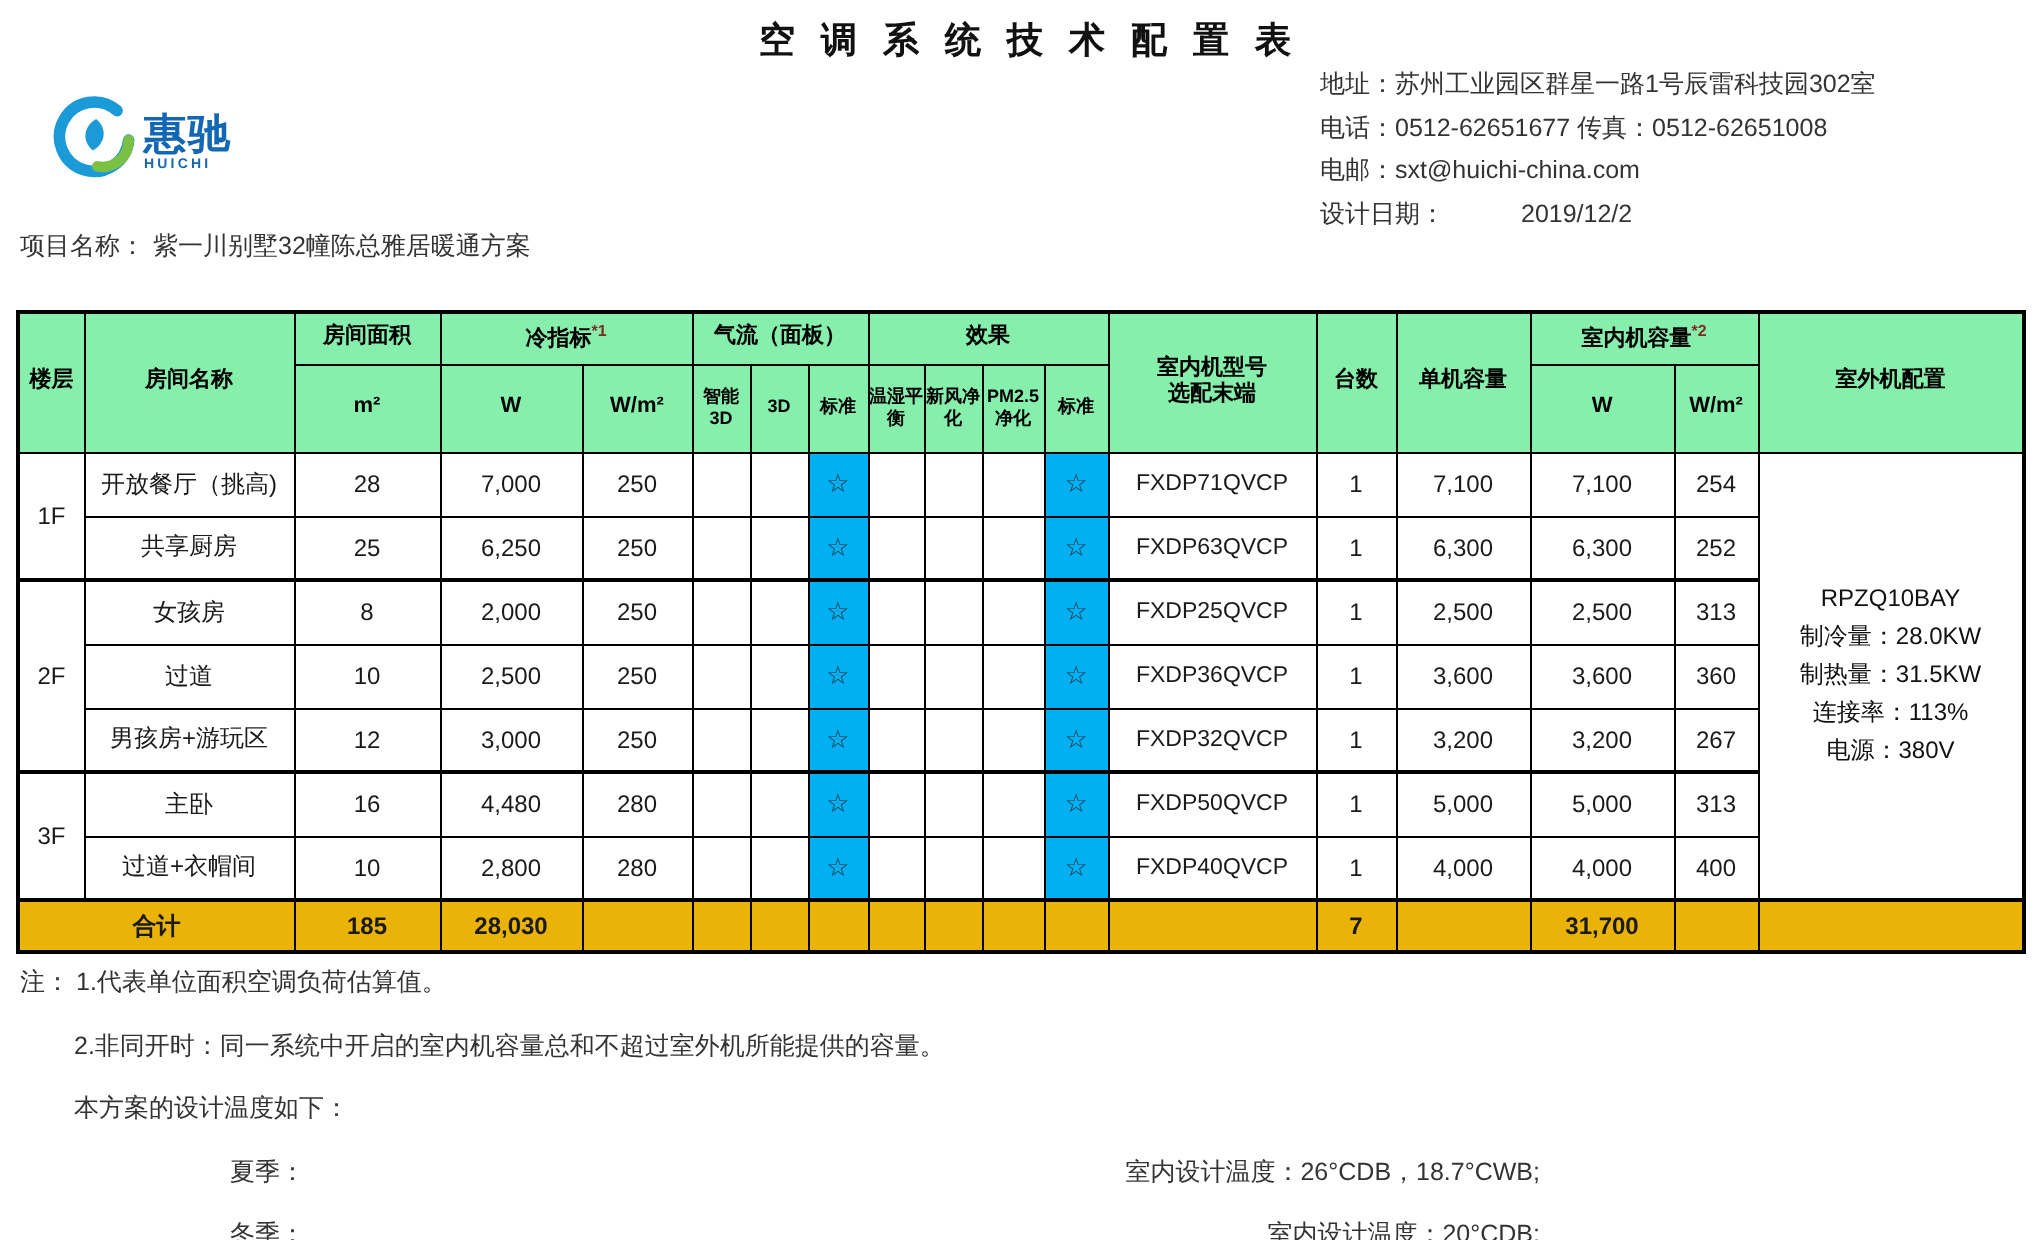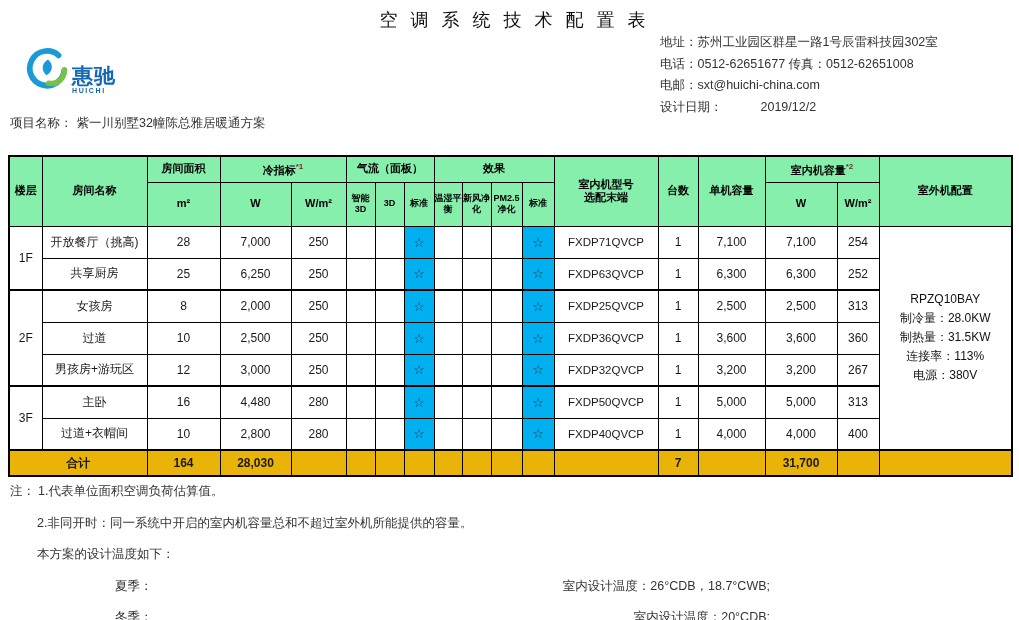--- a/index.html
+++ b/index.html
@@ -1,23 +1,23 @@
 <!DOCTYPE html>
 <html><head>
 <meta charset="utf-8">
 <style>
   * { margin:0; padding:0; box-sizing:border-box; }
   body { font-family:"Liberation Sans","DejaVu Sans",sans-serif; background:#fff; }
   .page { position:relative; width:1019px; height:620px; background:#fff; overflow:hidden; }
 
   .title { position:absolute; top:8px; left:0; width:100%; text-align:center;
-           font-size:18px; font-weight:normal; color:#111; letter-spacing:13px;padding-left:19px; }
+           font-size:18px; font-weight:bold; color:#111; letter-spacing:13px;padding-left:19px; }
 
   
-  .logo { position:absolute; top:48px; left:26px; display:flex; align-items:flex-end; gap:4px; }
+  .logo { position:absolute; top:48px; left:26px; display:flex; align-items:center; gap:4px; }
   .logo-text { display:flex; flex-direction:column; line-height:1; }
   .logo-cn { font-size:21px; font-weight:bold; color:#1467b5; letter-spacing:1px; }
   .logo-en { font-size:7px; font-weight:bold; color:#1467b5; letter-spacing:1.6px; margin-top:1px; }
 
   
   .company { position:absolute; top:32px; left:660px; font-size:12.5px; color:#333; line-height:21.5px; }
   .company .cname { font-weight:bold; color:#111; font-size:13px; }
   .date-row { display:flex; }
   .date-row .dval { margin-left:38px; }
 
@@ -272,21 +272,21 @@
         <td></td>
         <td class="c-std"><span class="star">☆</span></td>
         <td class="model">FXDP40QVCP</td>
         <td>1</td>
         <td>4,000</td>
         <td>4,000</td>
         <td>400</td>
       </tr>
       <tr class="total">
         <td colspan="2">合计</td>
-        <td>164</td>
+        <td>185</td>
         <td>28,030</td>
         <td></td>
         <td></td>
         <td></td>
         <td></td>
         <td></td>
         <td></td>
         <td></td>
         <td></td>
         <td></td>

